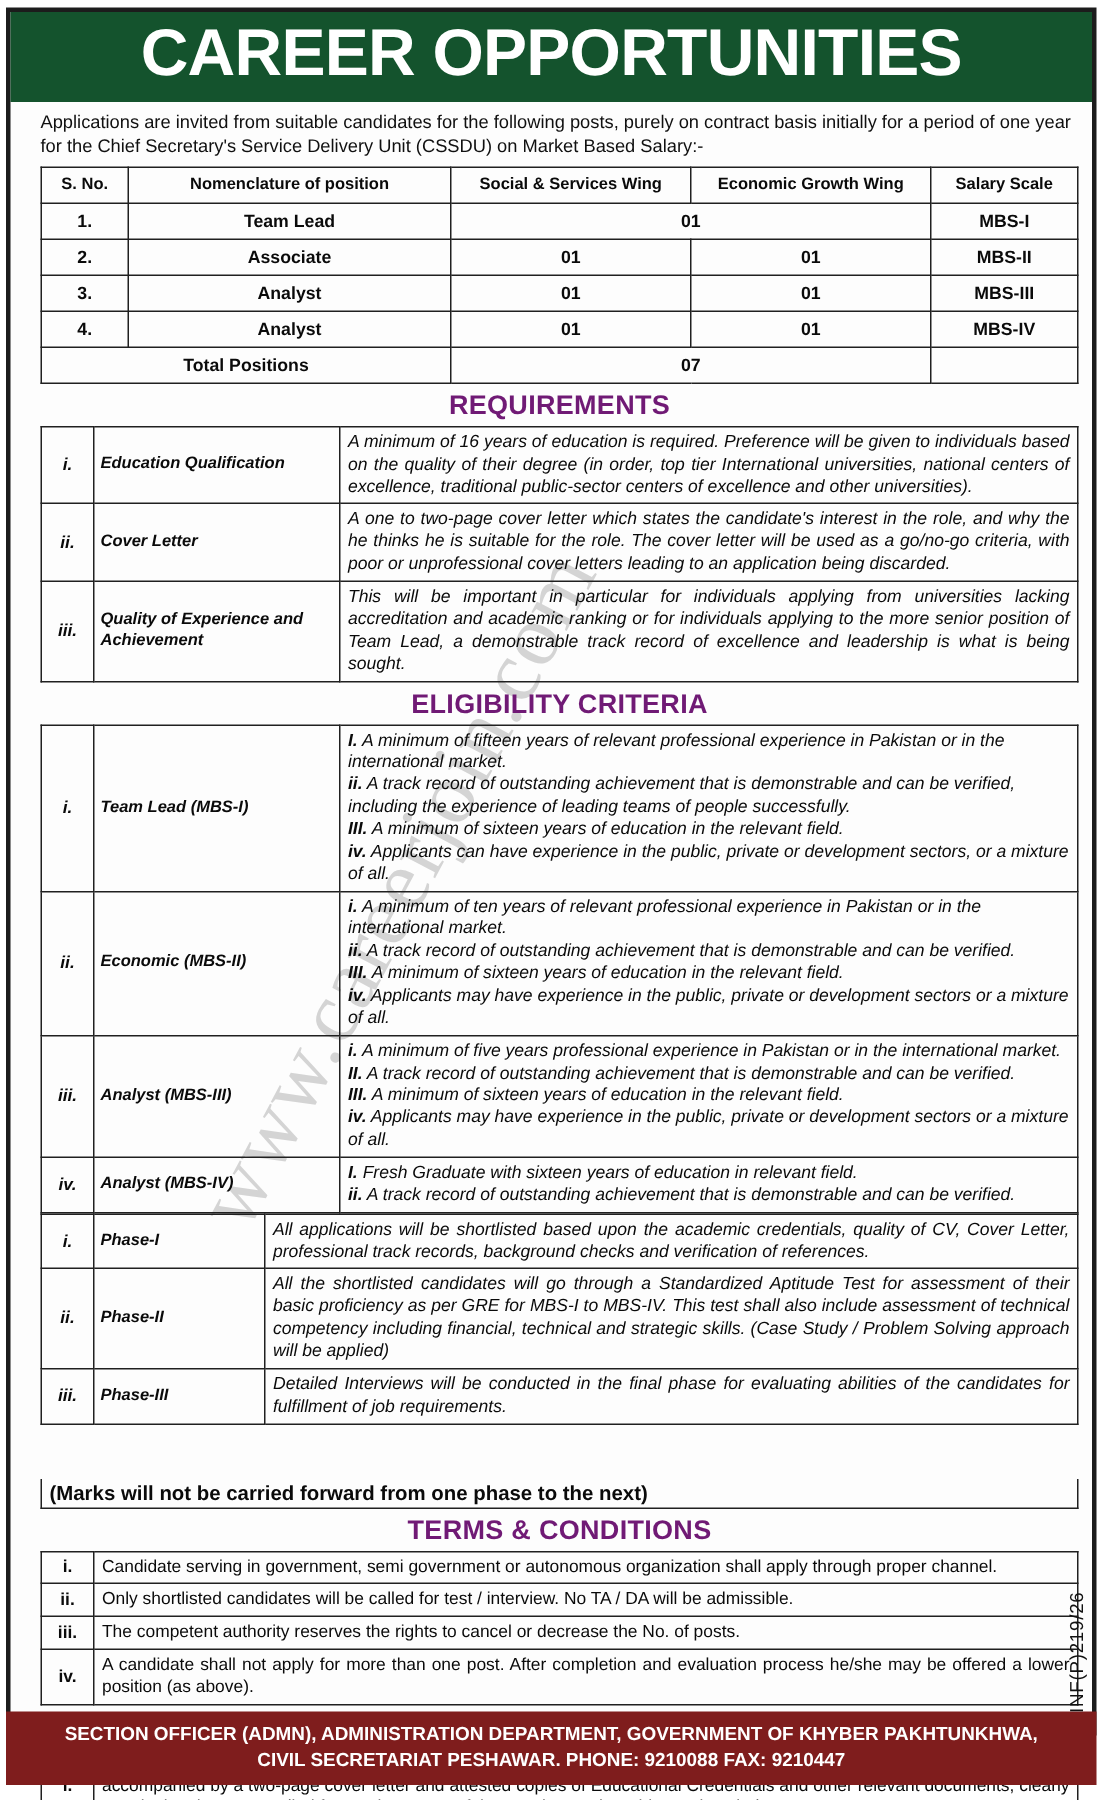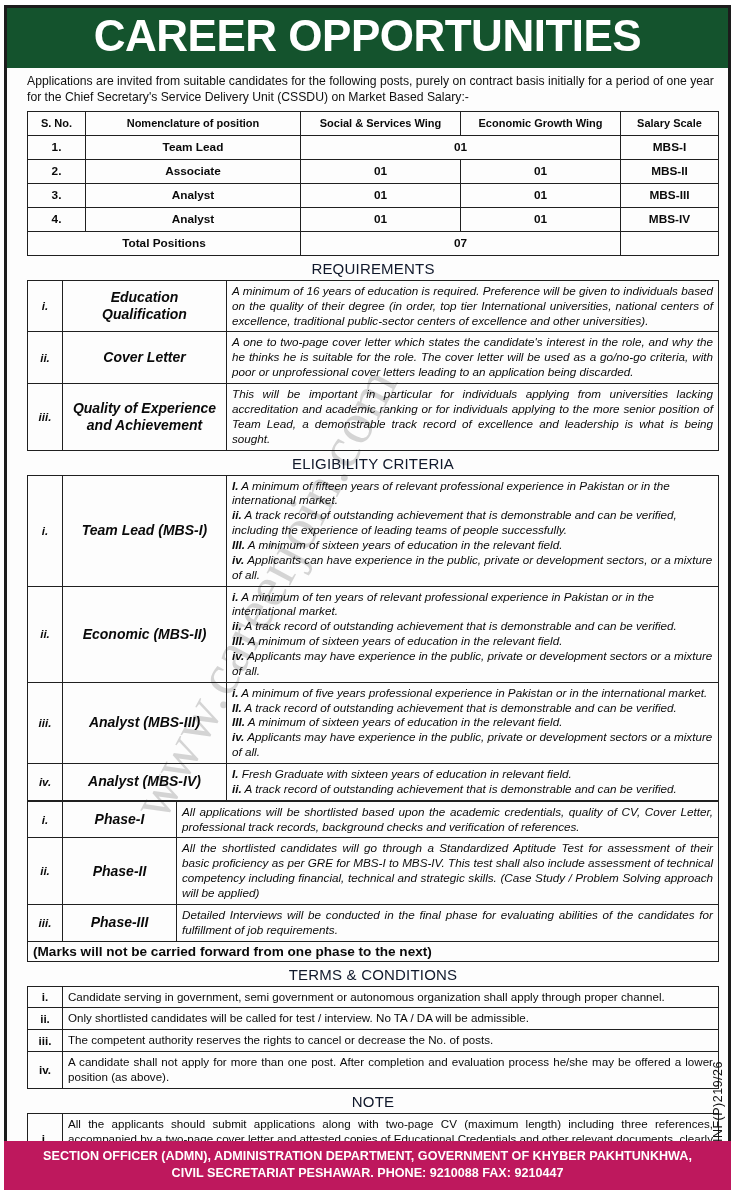--- a/index.html
+++ b/index.html
@@ -101,41 +101,40 @@
     text-align: center;
     font-weight: bold;
     height: 19px;
     font-size: 11.8px;
     padding: 1px 3px;
   }
   .pos-table thead th { font-size: 11px; }
 
   .section-title {
     text-align: center;
-    font-weight: normal;
-    font-size: 15px;
+    font-weight: bold;
+    font-size: 18px;
     margin: 4px 0 3px 0;
     letter-spacing: 0.2px;
-    color: #0f172a;
+    color: #701a75;
   }
 
   
   .spec-table { font-size: 11.4px; }
   .spec-table td { vertical-align: middle; font-style: italic; }
   .spec-table td.rn {
     width: 26px;
     text-align: center;
     font-weight: bold;
     font-size: 11.5px;
   }
   .spec-table td.lbl {
     width: 155px;
-    text-align: center;
-    font-weight: bold;
-    font-size: 14px;
+    font-weight: bold;
+    font-size: 11px;
     line-height: 1.22;
   }
   .spec-table td.desc {
     text-align: justify;
     line-height: 1.27;
     padding: 3px 5px;
     font-size: 11.7px;
   }
   .spec-table td.desc.ljust { text-align: left; }
   .desc p { margin: 0; }
@@ -148,38 +147,39 @@
   .terms-table td.rn { width: 26px; text-align: center; font-weight: bold; }
   .terms-table td.desc { text-align: justify; line-height: 1.28; padding: 3px 5px; }
 
   .marks-row {
     border: 1.2px solid #202020;
     border-top: none;
     font-weight: bold;
     font-size: 13.6px;
     padding: 2px 5px;
     color: #0a0a0a;
+    margin-top: 36px;
   }
 
   .lastdate {
     text-align: center;
     font-weight: bold;
     font-size: 15px;
     padding: 5px 0 4px 0;
     color: #0a0a0a;
     letter-spacing: 0.1px;
   }
 
   
   .addrbar {
     position: absolute;
     left: 4px;
     right: 4px;
     bottom: 10px;
-    background: #be185d;
+    background: #7f1d1d;
     color: #ffffff;
     text-align: center;
     font-weight: bold;
     font-size: 12.6px;
     line-height: 1.35;
     padding: 7px 6px 8px 6px;
     box-sizing: border-box;
     z-index: 20;
   }
 

